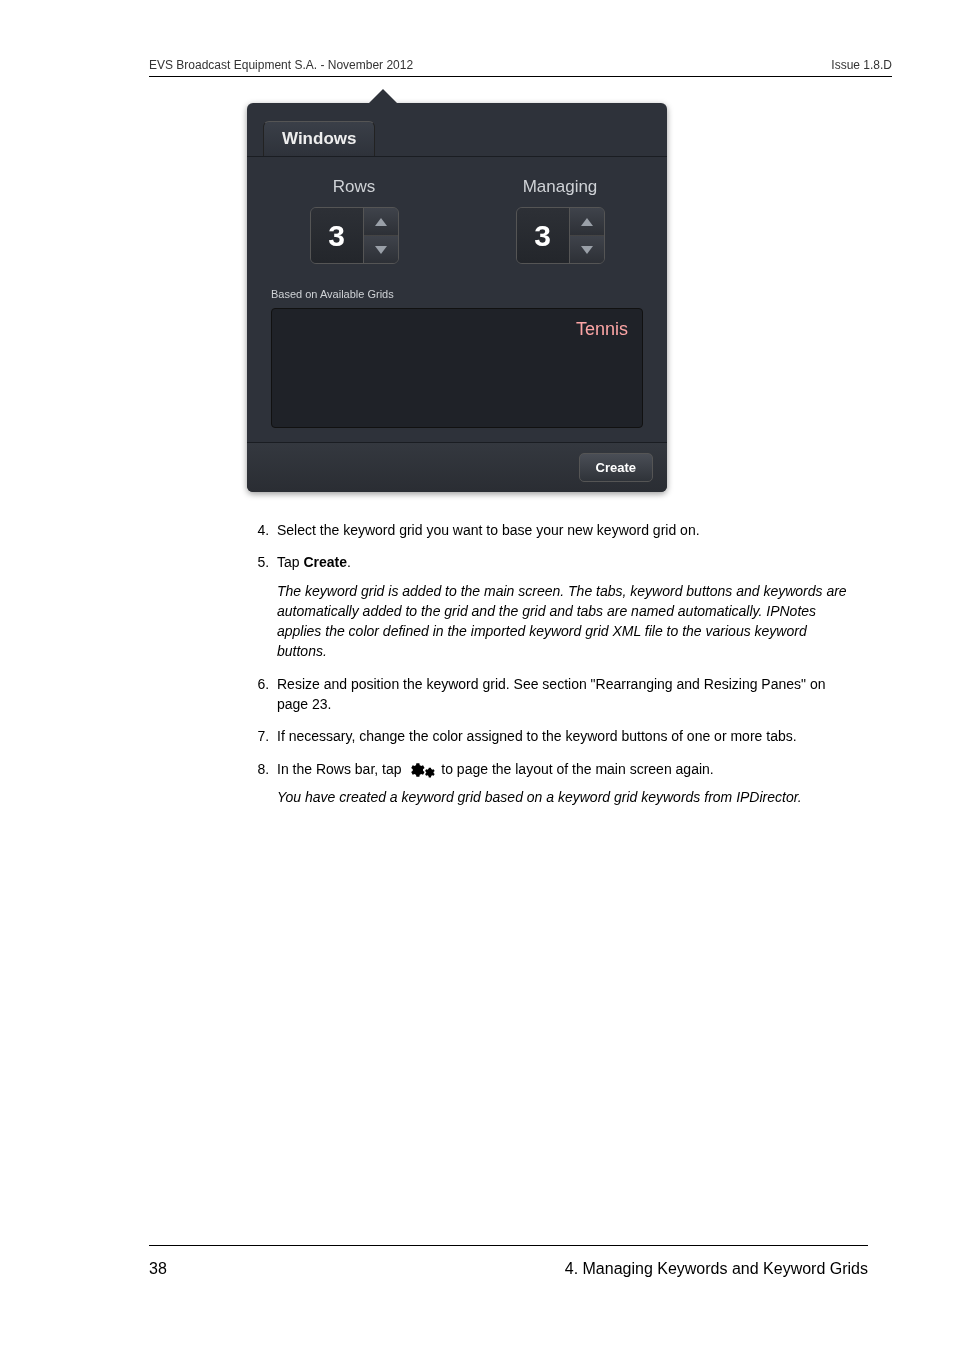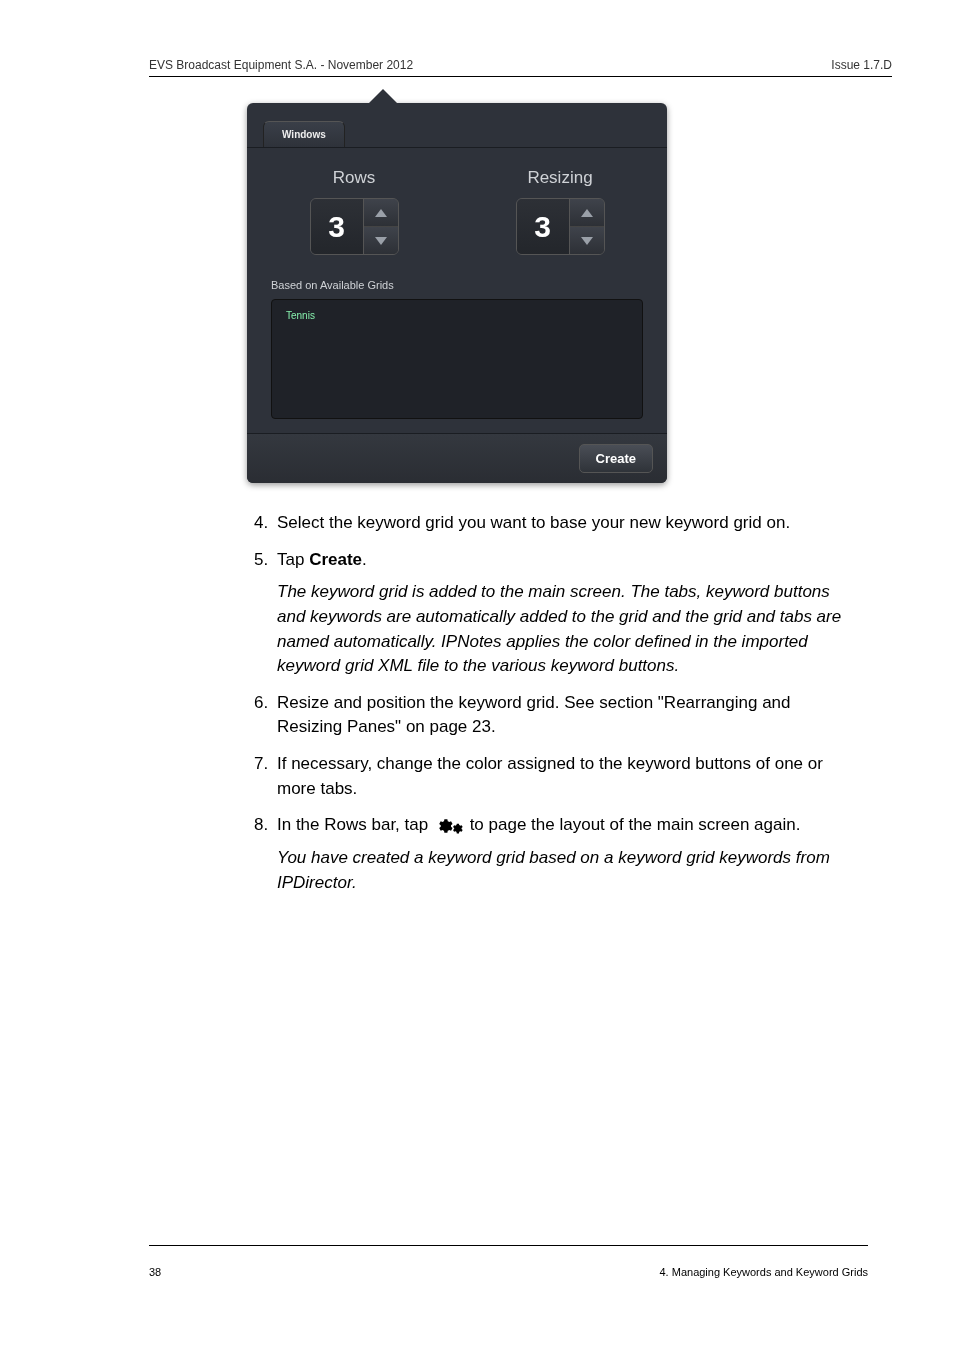--- a/index.html
+++ b/index.html
@@ -57,21 +57,21 @@
   }
   .shot-tab {
     display: inline-block;
     background: linear-gradient(#3a3f48, #2e323a);
     border-top: 1px solid #555;
     border-left: 1px solid #222;
     border-right: 1px solid #222;
     border-radius: 6px 6px 0 0;
     padding: 7px 18px;
     color: #eee;
-    font-size: 10px;
+    font-size: 17px;
     font-weight: bold;
   }
   .shot-body {
     border-top: 1px solid #1a1d22;
     padding: 20px 24px 14px 24px;
   }
   .spin-row {
     display: flex;
     gap: 40px;
     margin-bottom: 24px;
@@ -136,22 +136,23 @@
   }
   .grid-list {
     background: #1f2228;
     border: 1px solid #111;
     border-radius: 4px;
     height: 120px;
     padding: 10px 14px;
     box-sizing: border-box;
   }
   .grid-item {
-    color: #86efac;
-    font-size: 10px;
+    color: #fca5a5;
+    font-size: 18px;
+    text-align: right;
   }
   .shot-footer {
     border-top: 1px solid #1a1d22;
     background: linear-gradient(#34383f, #2a2d33);
     padding: 10px 14px;
     display: flex;
     justify-content: flex-end;
     border-radius: 0 0 6px 6px;
   }
   .create-btn {
@@ -160,21 +161,21 @@
     border-radius: 5px;
     color: #fff;
     font-size: 13px;
     font-weight: bold;
     padding: 6px 16px;
   }
   
   ol.steps {
     margin: 0;
     padding: 0 0 0 26px;
-    font-size: 17px;
+    font-size: 14px;
     line-height: 1.45;
   }
   ol.steps > li {
     margin-bottom: 12px;
     padding-left: 4px;
   }
   .step-para {
     margin-top: 8px;
     font-style: italic;
   }
@@ -194,31 +195,31 @@
     border: none;
     border-top: 1px solid #000;
   }
   .footer-row {
     position: absolute;
     left: 125px;
     right: 110px;
     bottom: 38px;
     display: flex;
     justify-content: space-between;
-    font-size: 11px;
+    font-size: 16px;
     color: #000;
   }
 </style>
 </head>
 <body>
 
 <div class="page">
   <div class="header-row">
     <span>EVS Broadcast Equipment S.A.  - November 2012</span>
-    <span>Issue 1.7.D</span>
+    <span>Issue 1.8.D</span>
   </div>
   <hr class="header-rule">
 
   <div class="content">
 
     <div class="shot">
       <div class="shot-arrow"></div>
       <div class="shot-tabbar">
         <div class="shot-tab">
           <span>Windows</span>
@@ -234,21 +235,21 @@
                 <div class="spin-btn">
                     <div class="tri-up"></div>
                   </div>
                 <div class="spin-btn">
                     <div class="tri-down"></div>
                   </div>
               </div>
             </div>
           </div>
           <div class="spin-group">
-            <div class="spin-label">Resizing</div>
+            <div class="spin-label">Managing</div>
             <div class="spin-widget">
               <div class="spin-value">3</div>
               <div class="spin-arrows">
                 <div class="spin-btn">
                     <div class="tri-up"></div>
                   </div>
                 <div class="spin-btn">
                     <div class="tri-down"></div>
                   </div>
               </div>

